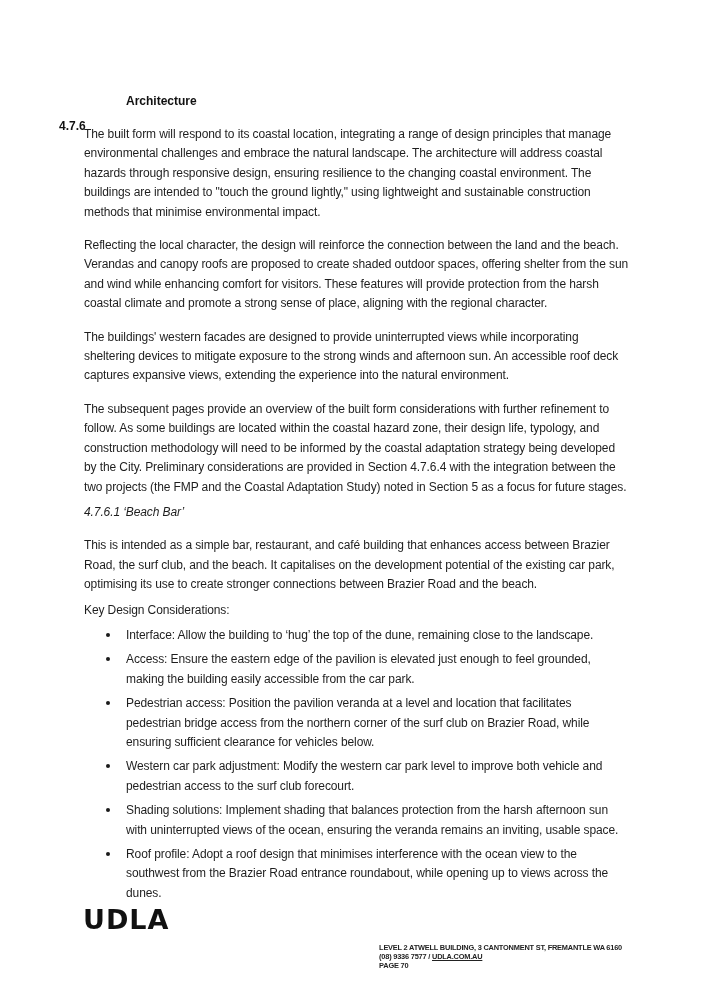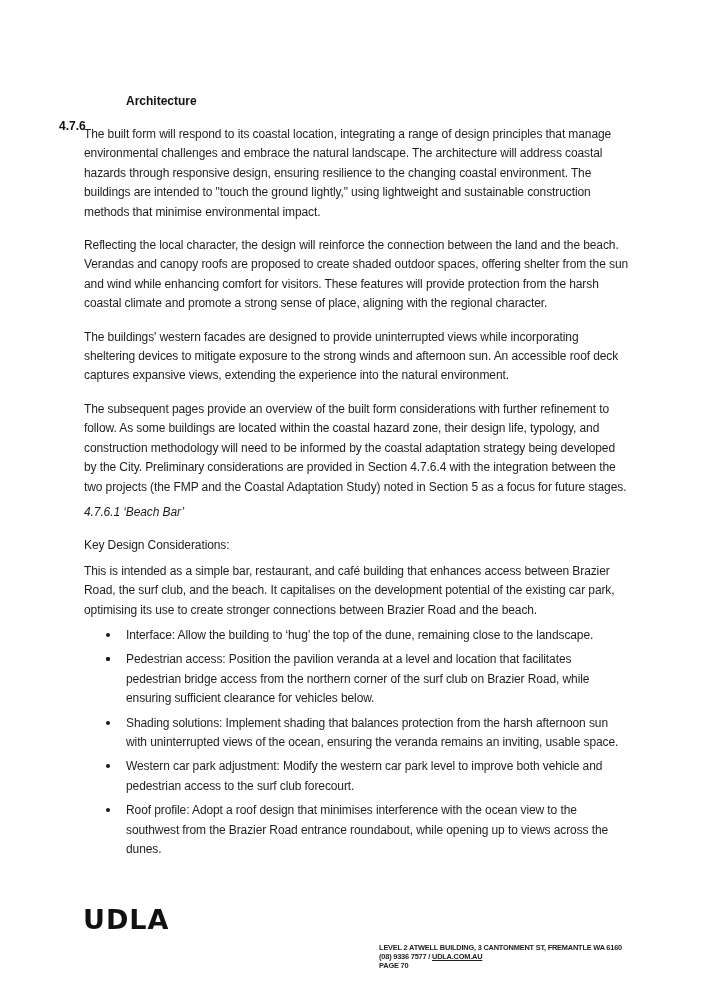--- a/index.html
+++ b/index.html
@@ -89,42 +89,43 @@
     <span>Architecture</span>
   </div>
 
   <div class="body">
     <p>The built form will respond to its coastal location, integrating a range of design principles that manage environmental challenges and embrace the natural landscape. The architecture will address coastal hazards through responsive design, ensuring resilience to the changing coastal environment. The buildings are intended to "touch the ground lightly," using lightweight and sustainable construction methods that minimise environmental impact.</p>
     <p>Reflecting the local character, the design will reinforce the connection between the land and the beach. Verandas and canopy roofs are proposed to create shaded outdoor spaces, offering shelter from the sun and wind while enhancing comfort for visitors. These features will provide protection from the harsh coastal climate and promote a strong sense of place, aligning with the regional character.</p>
     <p>The buildings' western facades are designed to provide uninterrupted views while incorporating sheltering devices to mitigate exposure to the strong winds and afternoon sun. An accessible roof deck captures expansive views, extending the experience into the natural environment.</p>
     <p class="tight">The subsequent pages provide an overview of the built form considerations with further refinement to follow. As some buildings are located within the coastal hazard zone, their design life, typology, and construction methodology will need to be informed by the coastal adaptation strategy being developed by the City. Preliminary considerations are provided in Section 4.7.6.4 with the integration between the two projects (the FMP and the Coastal Adaptation Study) noted in Section 5 as a focus for future stages.</p>
 
     <div class="subheading">4.7.6.1  ‘Beach Bar’</div>
+    <p class="tight">This is intended as a simple bar, restaurant, and café building that enhances access between Brazier Road, the surf club, and the beach. It capitalises on the development potential of the existing car park, optimising its use to create stronger connections between Brazier Road and the beach.</p>
     <p class="tight">Key Design Considerations:</p>
-    <p class="tight">This is intended as a simple bar, restaurant, and café building that enhances access between Brazier Road, the surf club, and the beach. It capitalises on the development potential of the existing car park, optimising its use to create stronger connections between Brazier Road and the beach.</p>
 
     <ul class="bullets">
       <li>
         <span class="dot"></span>
         <span>Interface: Allow the building to ‘hug’ the top of the dune, remaining close to the landscape.</span>
       </li>
       <li>
         <span class="dot"></span>
+        <span>Access: Ensure the eastern edge of the pavilion is elevated just enough to feel grounded, making the building easily accessible from the car park.</span>
       </li>
       <li>
         <span class="dot"></span>
         <span>Pedestrian access: Position the pavilion veranda at a level and location that facilitates pedestrian bridge access from the northern corner of the surf club on Brazier Road, while ensuring sufficient clearance for vehicles below.</span>
       </li>
       <li>
         <span class="dot"></span>
-        <span>Shading solutions: Implement shading that balances protection from the harsh afternoon sun with uninterrupted views of the ocean, ensuring the veranda remains an inviting, usable space.</span>
+        <span>Western car park adjustment: Modify the western car park level to improve both vehicle and pedestrian access to the surf club forecourt.</span>
       </li>
       <li>
         <span class="dot"></span>
-        <span>Western car park adjustment: Modify the western car park level to improve both vehicle and pedestrian access to the surf club forecourt.</span>
+        <span>Shading solutions: Implement shading that balances protection from the harsh afternoon sun with uninterrupted views of the ocean, ensuring the veranda remains an inviting, usable space.</span>
       </li>
       <li>
         <span class="dot"></span>
         <span>Roof profile: Adopt a roof design that minimises interference with the ocean view to the southwest from the Brazier Road entrance roundabout, while opening up to views across the dunes.</span>
       </li>
     </ul>
   </div>
 
   <div class="footer-logo">UDLA</div>
 

